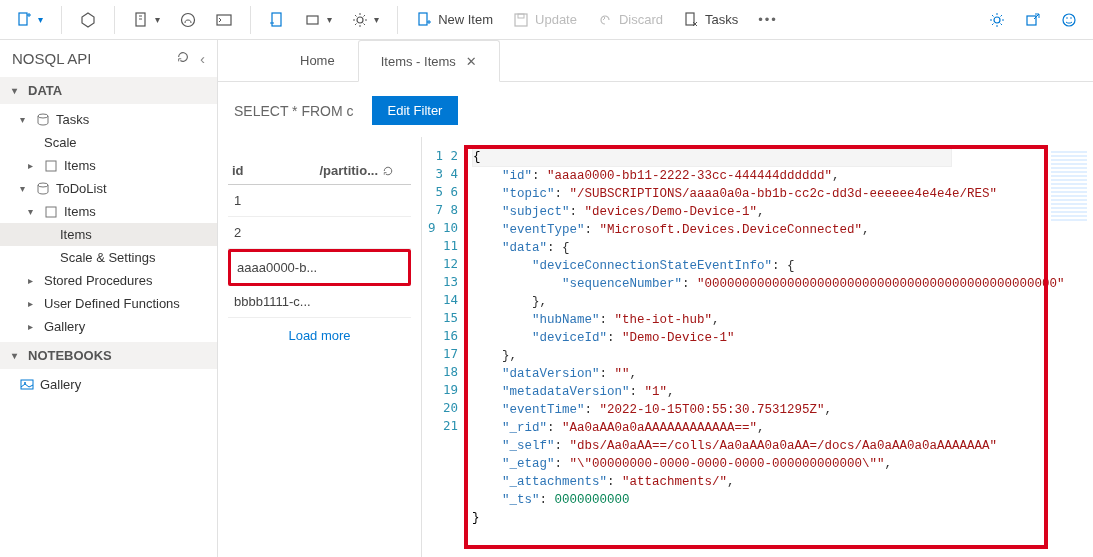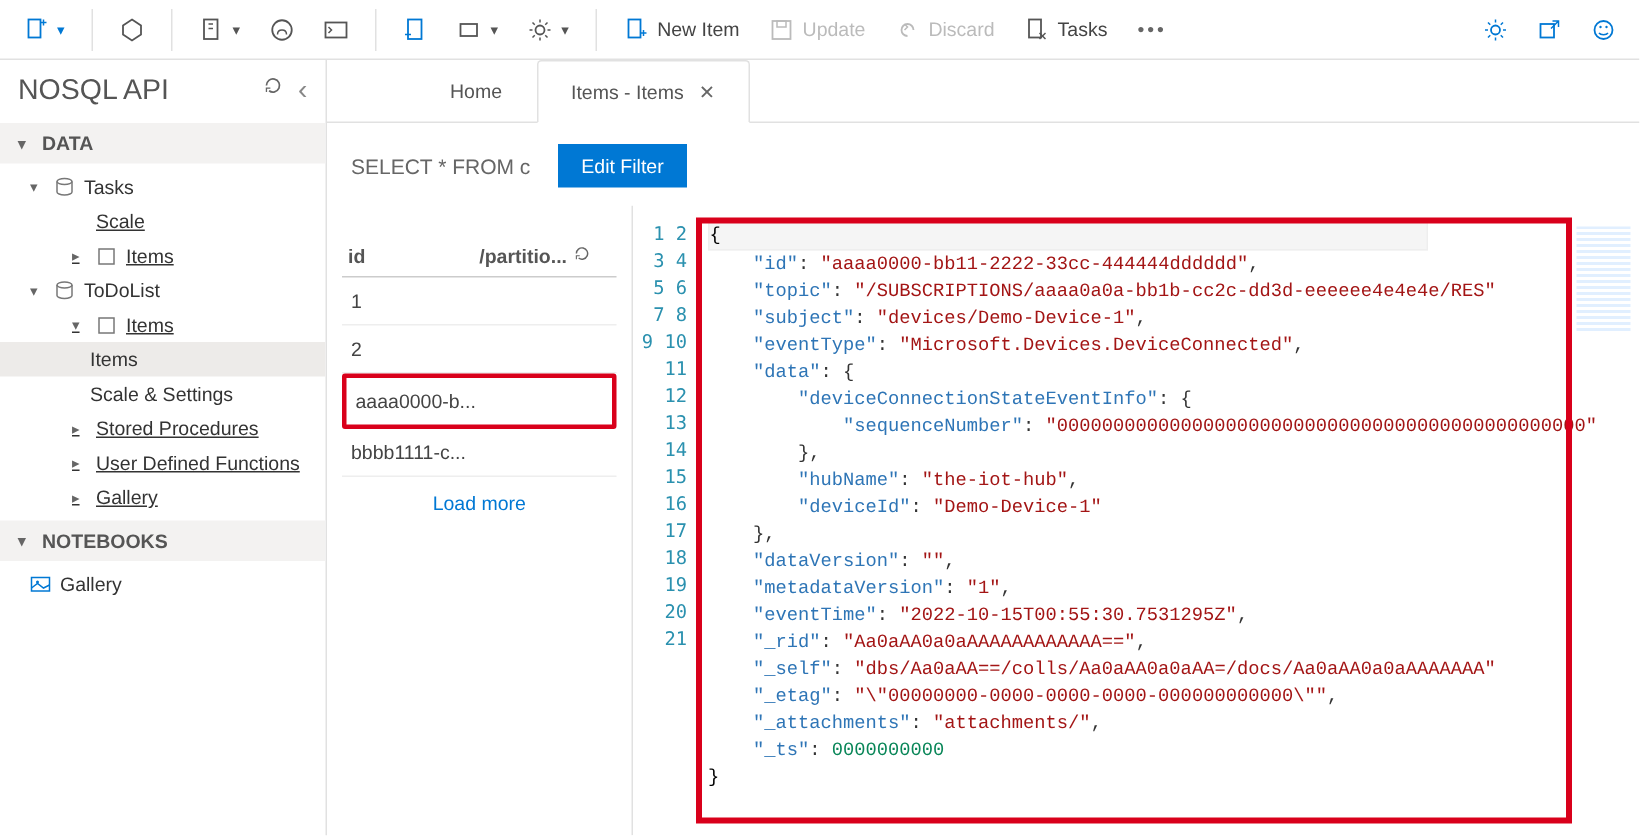--- a/index.html
+++ b/index.html
@@ -5,44 +5,44 @@
 * { box-sizing: border-box; margin: 0; padding: 0; }
 body { font-family: "Segoe UI", Arial, sans-serif; font-size: 13px; color: #333; background: #fff; width: 1093px; height: 557px; overflow: hidden; }
 .toolbar { height: 40px; border-bottom: 1px solid #e1e1e1; display: flex; align-items: center; padding: 0 8px; gap: 4px; }
 .tb-sep { width: 1px; height: 28px; background: #e1e1e1; margin: 0 6px; }
 .tb-btn { display: flex; align-items: center; gap: 6px; padding: 4px 8px; color: #444; cursor: pointer; border-radius: 2px; }
 .tb-btn.disabled { color: #bbb; }
 .tb-icon { width: 16px; height: 16px; display: inline-flex; align-items: center; justify-content: center; }
 .tb-spacer { flex: 1; }
 .main-row { display: flex; height: calc(557px - 40px); }
 .sidebar { width: 218px; border-right: 1px solid #e1e1e1; display: flex; flex-direction: column; overflow: hidden; }
-.sidebar-title { display: flex; align-items: center; justify-content: space-between; padding: 10px 12px; font-size: 19px; color: #555; }
+.sidebar-title { display: flex; align-items: center; justify-content: space-between; padding: 10px 12px; font-size: 15px; color: #555; }
 .sidebar-title-actions { display: flex; gap: 10px; color: #666; }
 .section-hdr { background: #f3f2f1; padding: 6px 12px; font-weight: 600; color: #555; display: flex; align-items: center; gap: 6px; }
 .tree { padding: 4px 0; }
 .tree-item { display: flex; align-items: center; gap: 6px; padding: 4px 8px 4px 12px; cursor: pointer; }
 .tree-item.indent-0 { padding-left: 20px; }
-.tree-item.indent-1 { padding-left: 48px; text-decoration: underline; }
+.tree-item.indent-1 { padding-left: 28px; }
 .tree-item.indent-2 { padding-left: 60px; }
 .tree-item.selected { background: #edebe9; }
 .caret { width: 10px; display: inline-block; color: #666; font-size: 10px; }
 .node-icon { width: 14px; height: 14px; display: inline-flex; align-items: center; justify-content: center; }
 .content { flex: 1; display: flex; flex-direction: column; }
 .tabs-row { height: 42px; border-bottom: 1px solid #e1e1e1; display: flex; align-items: stretch; padding-left: 60px; }
 .tab { display: flex; align-items: center; gap: 10px; padding: 0 22px; color: #555; cursor: pointer; border-right: 1px solid transparent; }
 .tab.active { background: #fff; border: 1px solid #e1e1e1; border-bottom: 1px solid #fff; margin-bottom: -1px; border-radius: 3px 3px 0 0; }
 .close-x { color: #666; font-size: 13px; }
 .query-row { display: flex; align-items: center; gap: 18px; padding: 14px 16px 12px; }
 .query-text { color: #666; font-size: 14px; }
 .edit-filter-btn { background: #0078d4; color: #fff; padding: 7px 16px; border: none; cursor: pointer; font-size: 13px; }
 .workspace { flex: 1; display: flex; overflow: hidden; }
 .items-pane { width: 204px; border-right: 1px solid #e1e1e1; padding: 0 10px; }
 .items-hdr { display: flex; border-bottom: 1px solid #ccc; padding: 6px 4px; font-weight: 600; color: #555; margin-top: 20px; }
 .items-hdr-id { flex: 1; }
-.items-hdr-part { flex: 1; display: flex; align-items: flex-start; gap: 4px; }
+.items-hdr-part { flex: 1; display: flex; align-items: center; gap: 4px; }
 .items-list { }
 .item-row { padding: 8px 6px; border-bottom: 1px solid #eee; color: #444; cursor: pointer; }
 .item-row.highlighted { border: 3px solid #d9001b; border-radius: 2px; font-weight: 500; }
 .load-more { text-align: center; padding: 10px; color: #0078d4; cursor: pointer; }
 .editor-pane { flex: 1; display: flex; position: relative; padding: 6px 0 0 0; }
 .gutter { width: 44px; text-align: right; color: #2b91af; font-family: Consolas, monospace; font-size: 12.5px; line-height: 18px; padding: 4px 8px 4px 0; user-select: none; }
 .code-wrap { flex: 1; position: relative; }
 .red-box { position: absolute; border: 4px solid #d9001b; left: -2px; top: 2px; right: 45px; bottom: 8px; pointer-events: none; z-index: 5; }
 .code { font-family: Consolas, "Courier New", monospace; font-size: 12.5px; line-height: 18px; padding: 4px 6px; white-space: pre; overflow: hidden; }
 .j-brace { color: #000; }

